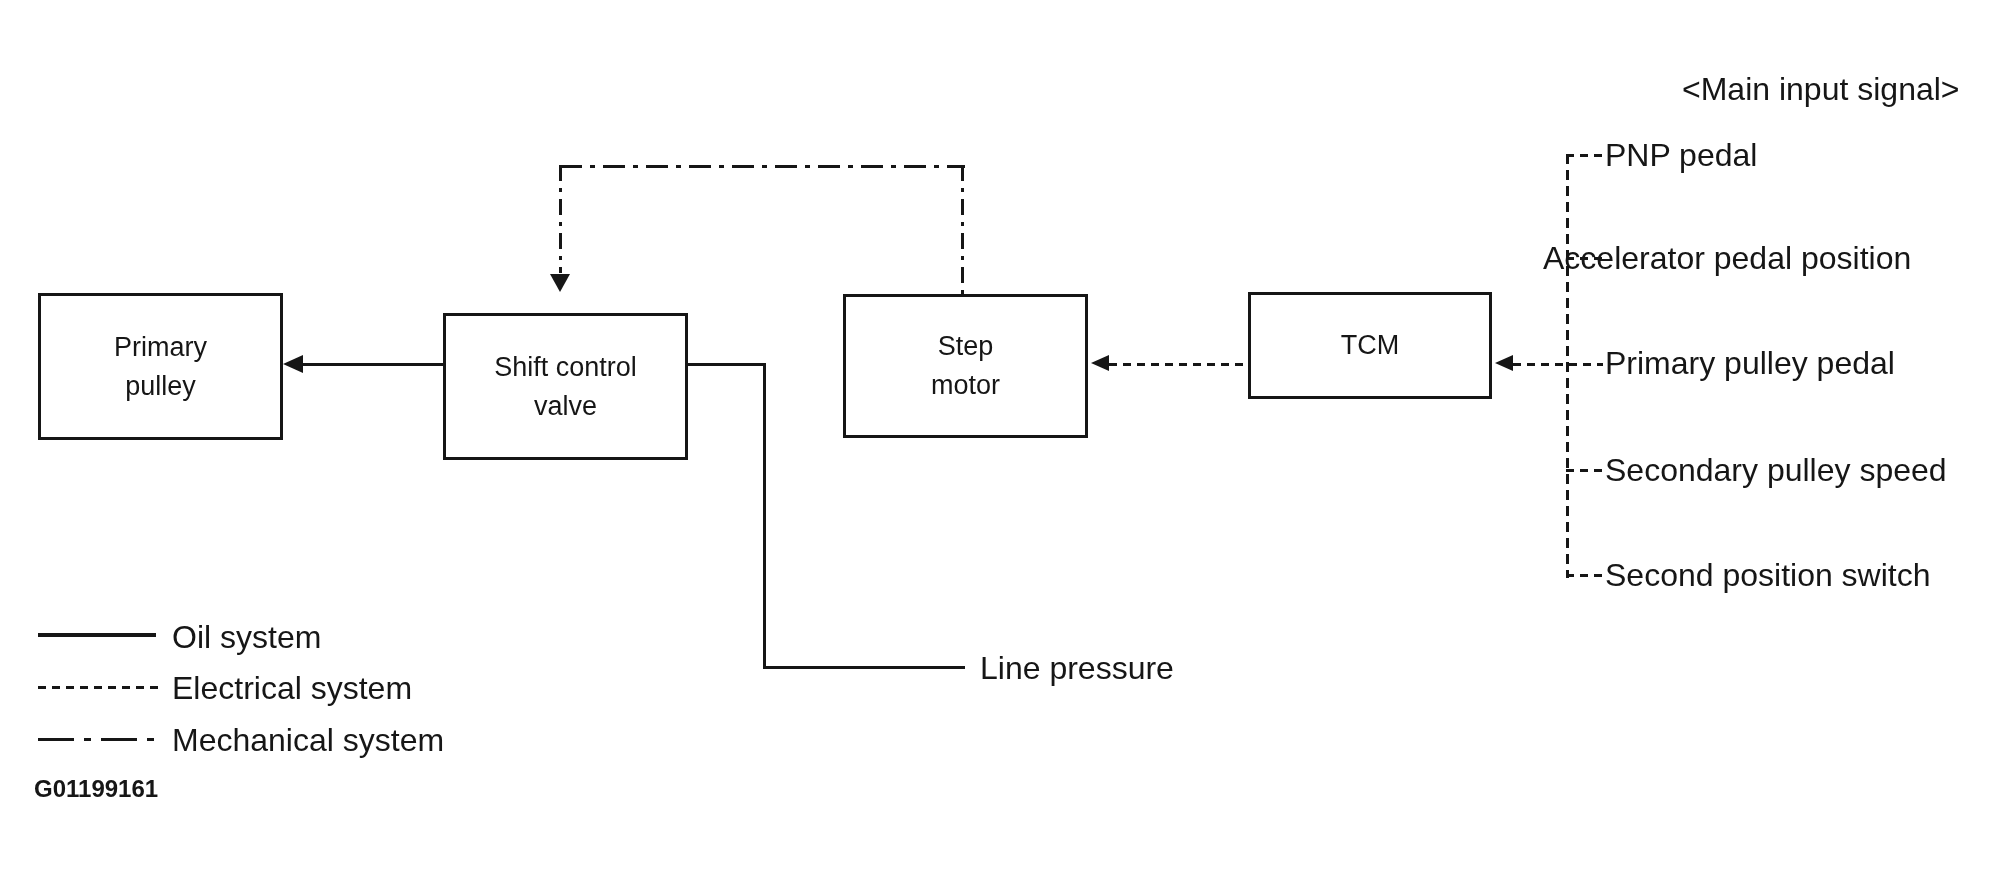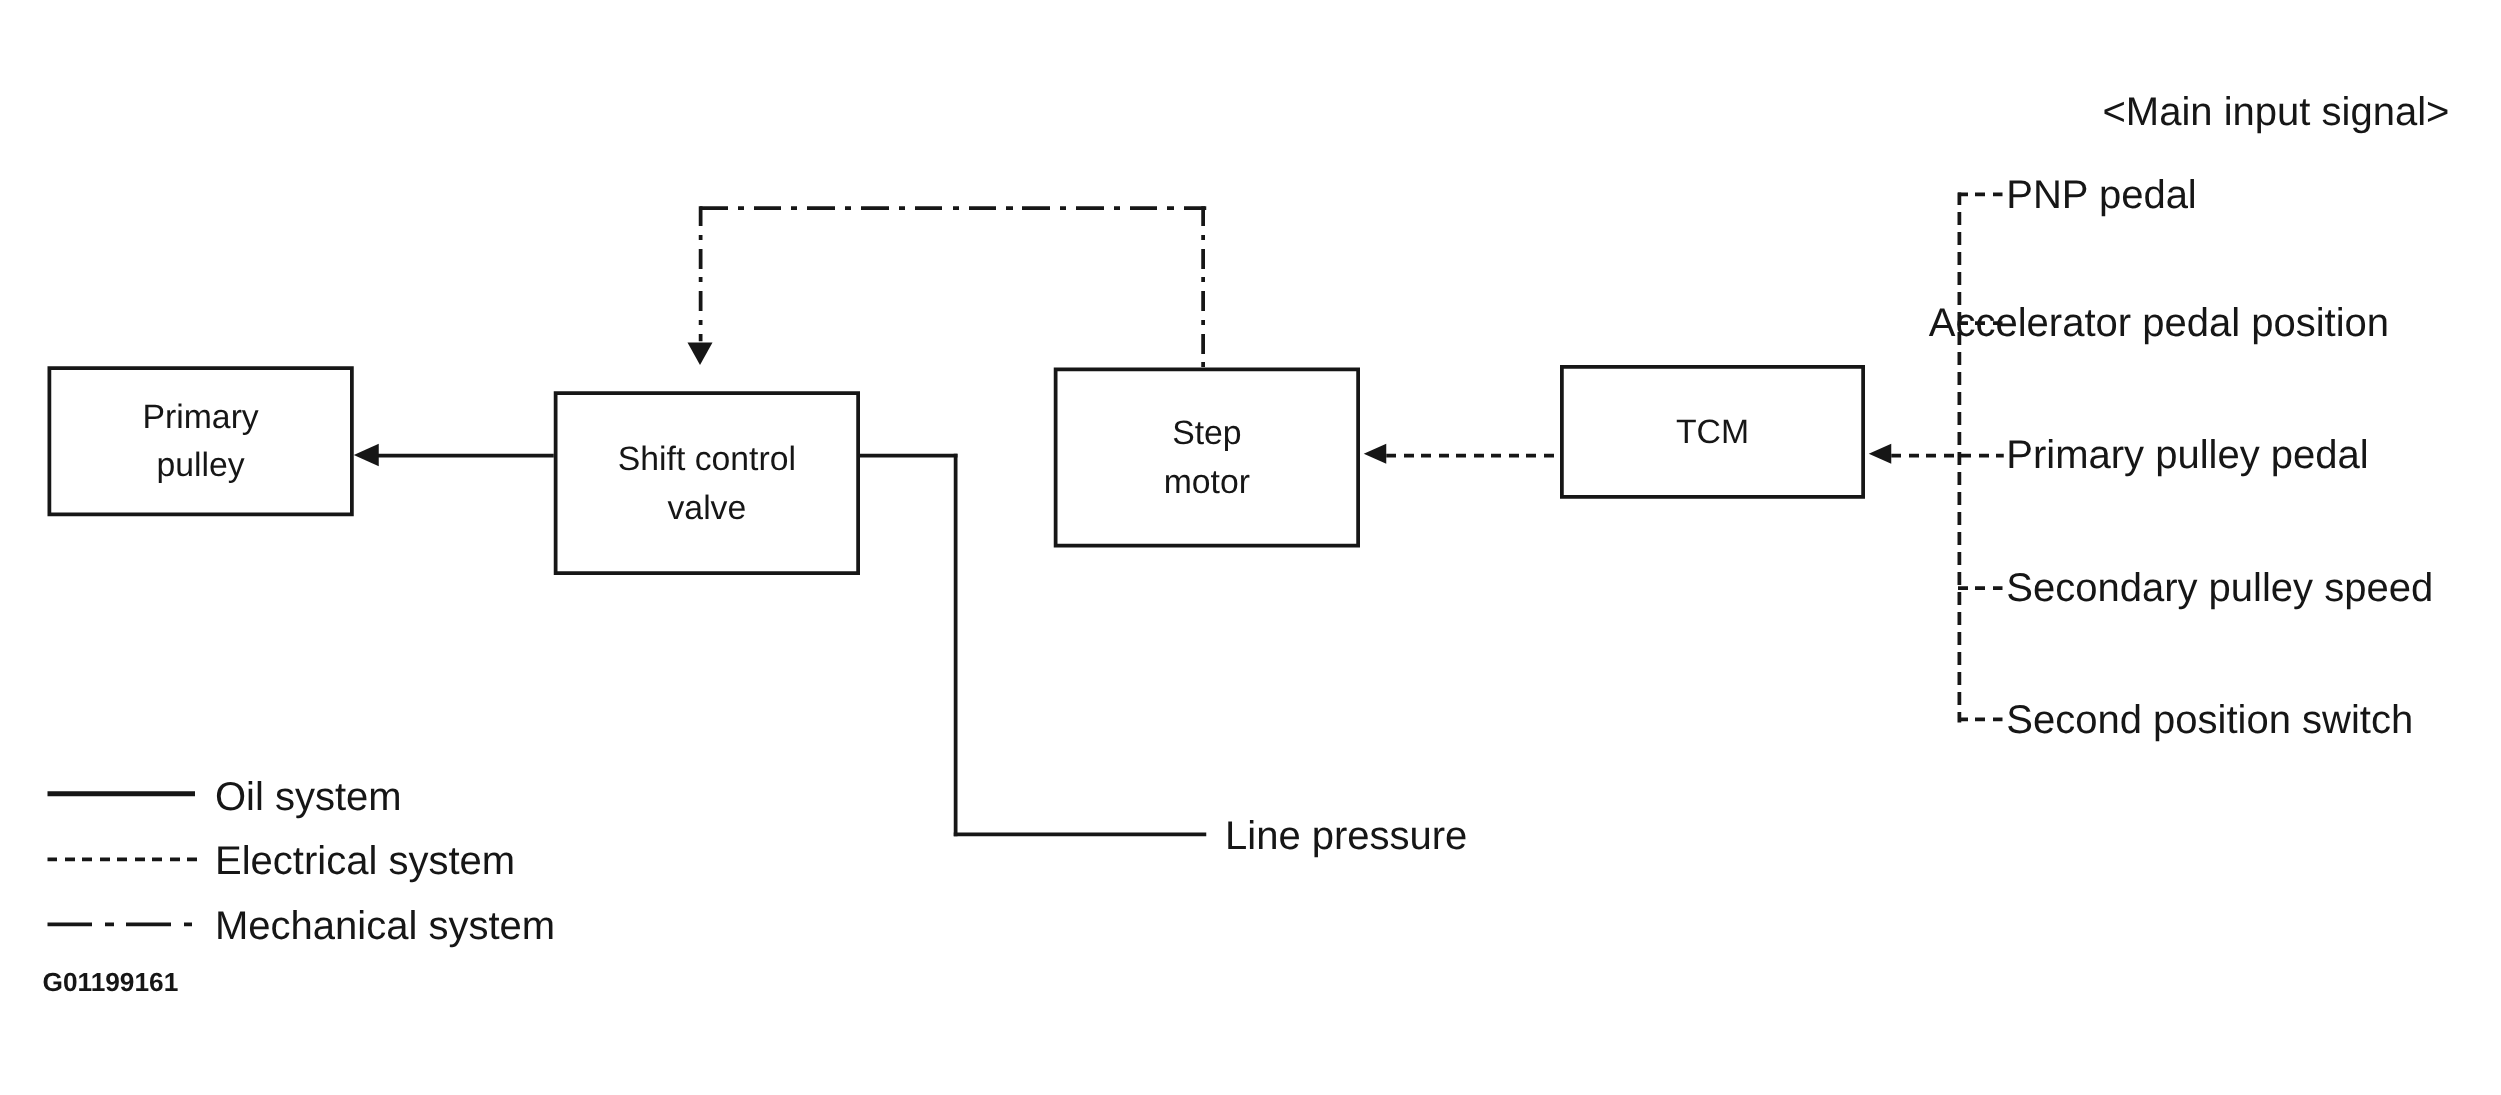--- a/index.html
+++ b/index.html
@@ -76,36 +76,36 @@
 
   .lbl {
     position: absolute;
     font-size: 32px;
     line-height: 30px;
     color: #161616;
     white-space: nowrap;
   }
   .fig-id {
     position: absolute;
-    font-size: 21px;
+    font-size: 24px;
     font-weight: 600;
     color: #161616;
     white-space: nowrap;
   }
   .legend-dashdot {
     position: absolute; height: 3px;
     background: repeating-linear-gradient(to right, #161616 0 36px, transparent 36px 46px, #161616 46px 53px, transparent 53px 63px);
   }
 </style>
 </head>
 <body>
 
 <div class="canvas">
 
-  <div class="node" style="left:38px; top:293px; width:245px; height:120px;">
+  <div class="node" style="left:38px; top:293px; width:245px; height:147px;">
     <span>Primary</span>
     <span>pulley</span>
   </div>
 
   <div class="node" style="left:443px; top:297px; width:245px; height:147px;margin-top:16px;">
     <span>Shift control</span>
     <span>valve</span>
   </div>
 
   <div class="node" style="left:843px; top:294px; width:245px; height:144px;">

